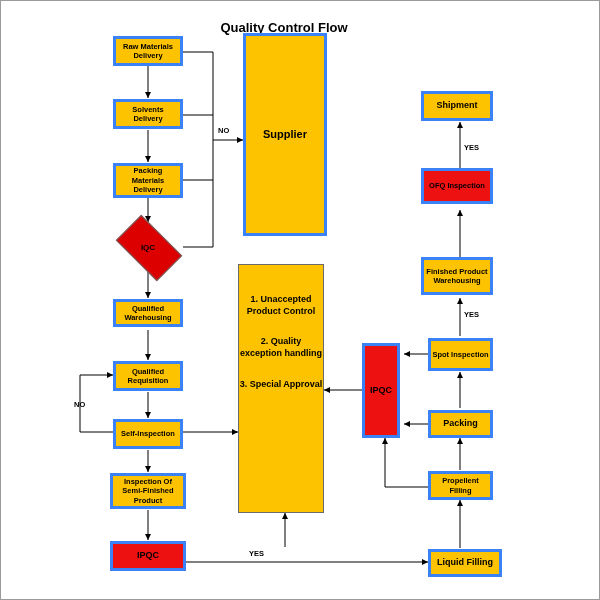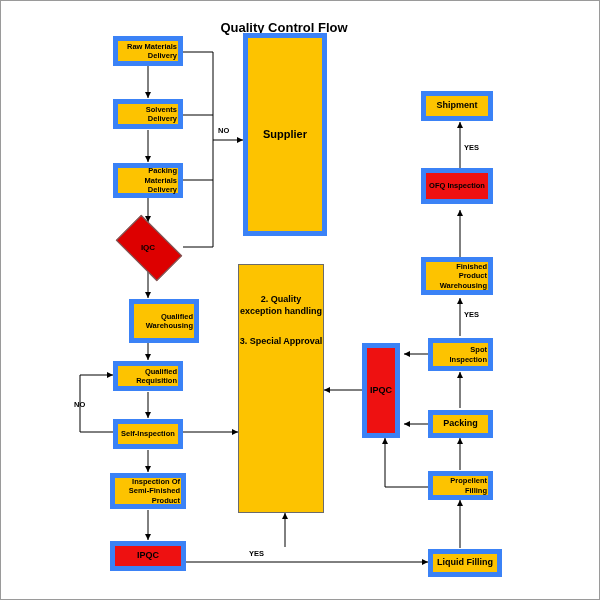--- a/index.html
+++ b/index.html
@@ -17,25 +17,25 @@
   }
   #title{
     position:absolute;left:0;top:4px;width:568px;
     text-align:center;
     font-size:13px;font-weight:bold;color:#000;margin-top:16px;
   }
   .node{
     position:absolute;
     box-sizing:border-box;
     display:flex;align-items:center;justify-content:center;
-    text-align:right;
+    text-align:center;
     font-size:7.5px;font-weight:bold;
     line-height:1.25;
     color:#000;
-    border:5px solid #3b82f6;
+    border:3px solid #3b82f6;
     padding:1px;
   }
   .yellow{background:#fdc300;}
   .red{background:#ee1111;}
   .big{font-size:11px;}
   .mid{font-size:9px;}
   .diamond{
     position:absolute;
     width:56px;height:34px;
     background:#dd0000;
@@ -126,33 +126,34 @@
 
 <div class="node yellow" style="left:113px;top:99px;width:70px;height:30px;">Solvents Delivery</div>
 
 <div class="node yellow" style="left:113px;top:163px;width:70px;height:35px;">Packing Materials Delivery</div>
 
 <div class="diamond-wrap" style="left:120px;top:230px;width:56px;height:34px;text-align:right;">
   <div class="diamond" style="left:0;top:0;"></div>
   <div class="diamond-label" style="left:0;top:0;">IQC</div>
 </div>
 
-<div class="node yellow" style="left:129px;top:299px;width:70px;height:44px;">Qualified Warehousing</div>
+<div class="node yellow" style="left:113px;top:299px;width:70px;height:28px;">Qualified Warehousing</div>
 
 <div class="node yellow" style="left:113px;top:361px;width:70px;height:30px;">Qualified Requisition</div>
 
 <div class="node yellow" style="left:113px;top:419px;width:70px;height:30px;">Self-Inspection</div>
 
 <div class="node yellow" style="left:110px;top:473px;width:76px;height:36px;">Inspection Of Semi-Finished Product</div>
 
 <div class="node red mid" style="left:110px;top:541px;width:76px;height:30px;">IPQC</div>
 
 <div class="node yellow big" style="left:243px;top:33px;width:84px;height:203px;">Supplier</div>
 
 <div class="panel" style="left:238px;top:264px;width:86px;height:249px;">
+  <div>1. Unaccepted Product Control</div>
   <div>2. Quality exception handling</div>
   <div>3. Special Approval</div>
 </div>
 
 <div class="node red mid" style="left:362px;top:343px;width:38px;height:95px;">IPQC</div>
 
 <div class="node yellow mid" style="left:428px;top:549px;width:74px;height:28px;">Liquid Filling</div>
 
 <div class="node yellow" style="left:428px;top:471px;width:65px;height:29px;">Propellent Filling</div>
 

